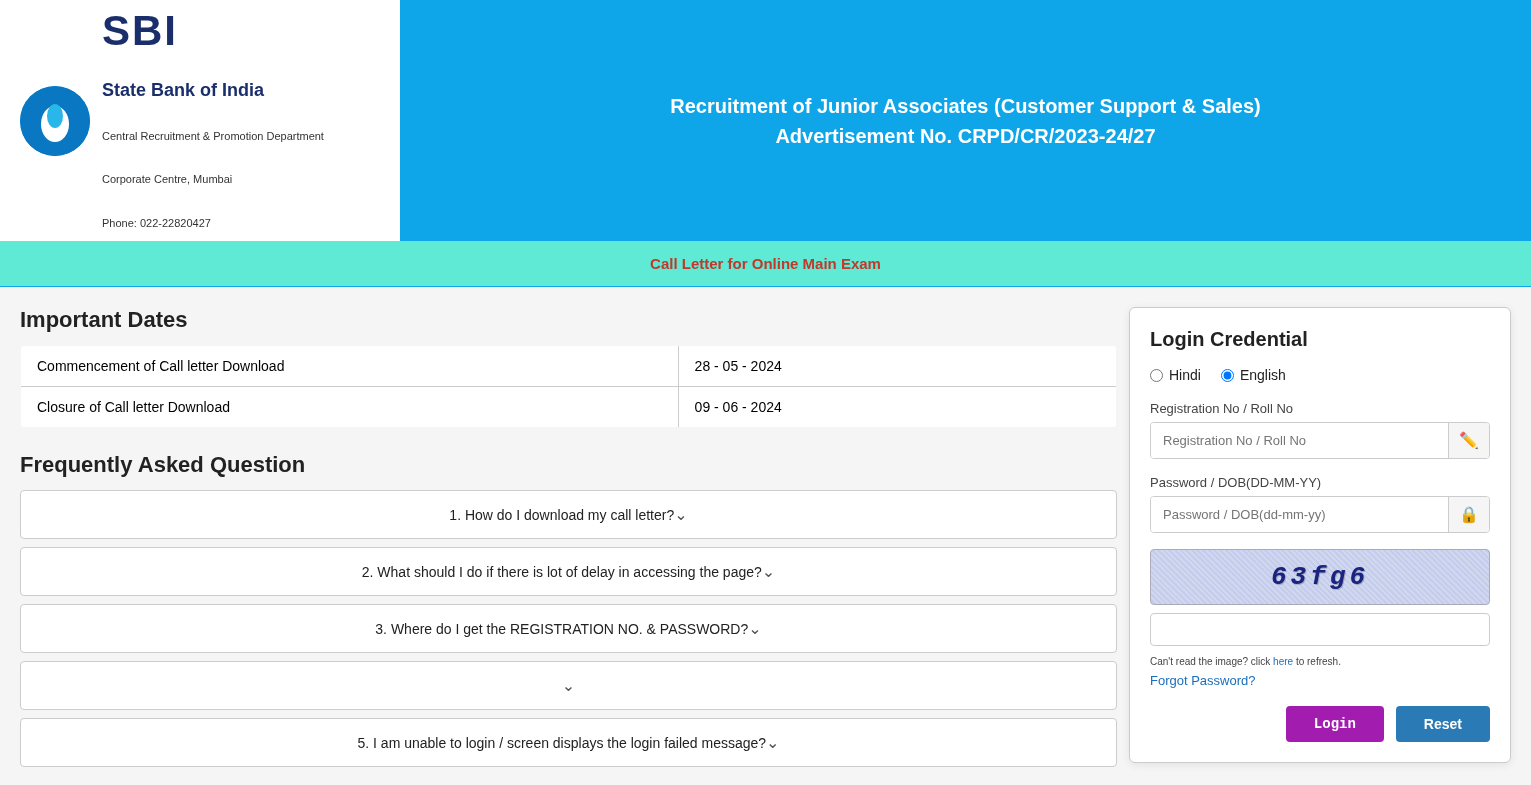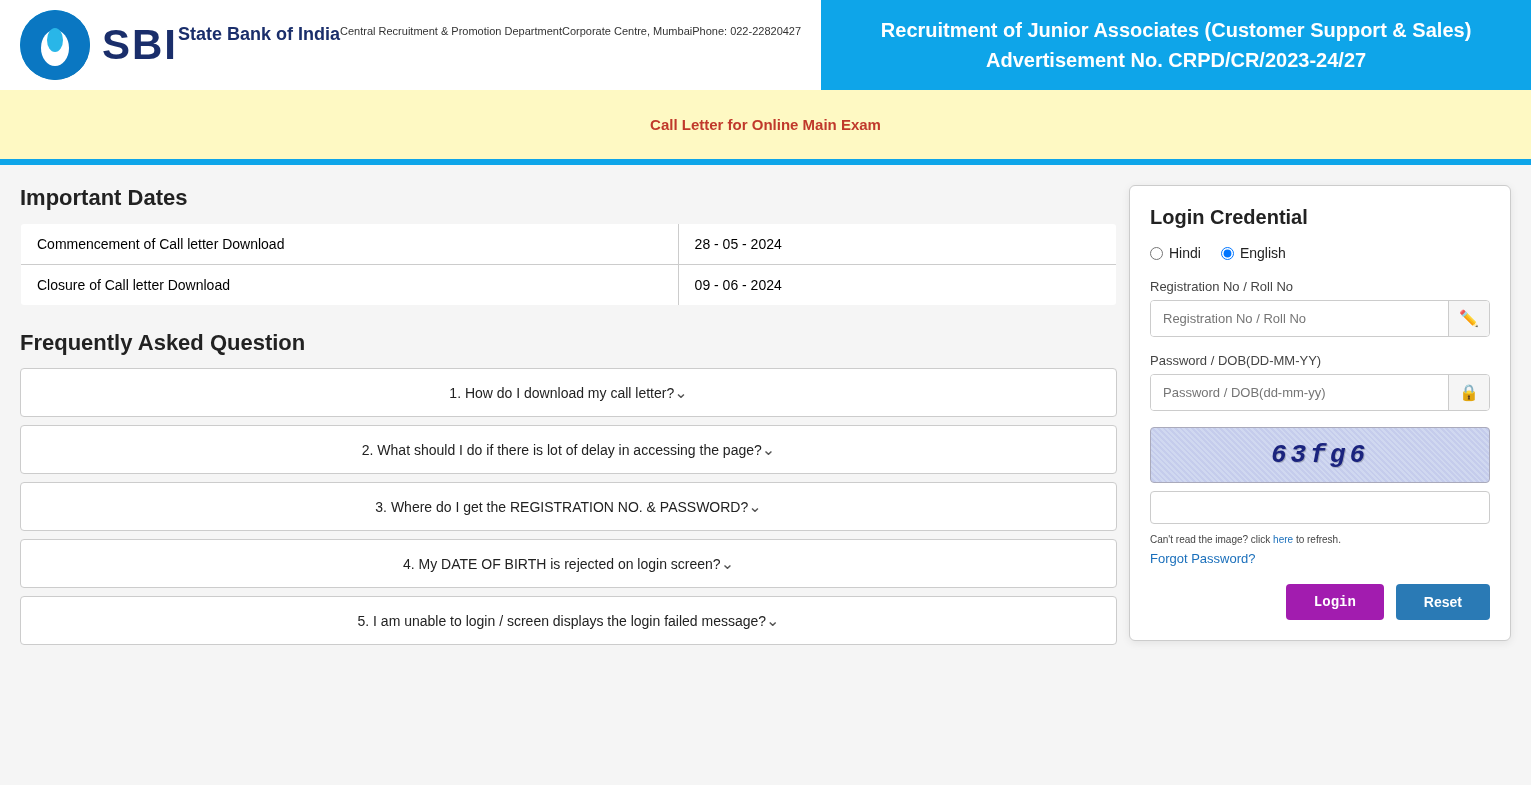--- a/index.html
+++ b/index.html
@@ -23,46 +23,46 @@
       width: 70px;
       height: 70px;
       border-radius: 50%;
       background: linear-gradient(135deg, #0ea5e9, #005f9e);
       display: flex;
       align-items: center;
       justify-content: center;
       position: relative;
       overflow: hidden;
     }
-    .sbi-text-block { display: flex; flex-direction: row; justify-content: center; }
+    .sbi-text-block { display: flex; flex-direction: column; justify-content: center; gap: 28px; }
     .sbi-abbr { font-size: 42px; font-weight: 900; color: #1a2e6b; line-height: 1; letter-spacing: 2px; }
     .sbi-name { font-size: 18px; font-weight: 700; color: #1a2e6b; }
     .sbi-sub { font-size: 11px; color: #333; line-height: 1.4; }
     .header-title {
       flex: 1;
       display: flex;
       align-items: center;
       justify-content: center;
       text-align: center;
       color: #fff;
       font-size: 20px;
       font-weight: 600;
       line-height: 1.5;
       padding: 10px;
     }
 
     
     .sub-header {
-      background: #fef9c3;
+      background: #5eead4;
       text-align: center;
-      padding: 26px;
+      padding: 14px;
       font-weight: 700;
       color: #c0392b;
       font-size: 15px;
-      border-bottom: 6px solid #0ea5e9;
+      border-bottom: 1px solid #0ea5e9;
     }
 
     
     .main-layout {
       display: flex;
       gap: 0;
       padding: 20px;
       max-width: 1531px;
       align-items: flex-start;
     }
@@ -320,21 +320,20 @@
     </div>
         <div class="faq-item">
       <span class="faq-question">2. What should I do if there is lot of delay in accessing the page?</span>
       <span class="faq-chevron">⌄</span>
     </div>
         <div class="faq-item">
       <span class="faq-question">3. Where do I get the REGISTRATION NO. &amp; PASSWORD?</span>
       <span class="faq-chevron">⌄</span>
     </div>
         <div class="faq-item">
-      <span class="faq-question">4. My DATE OF BIRTH is rejected on login screen?</span>
       <span class="faq-chevron">⌄</span>
     </div>
         <div class="faq-item">
       <span class="faq-question">5. I am unable to login / screen displays the login failed message?</span>
       <span class="faq-chevron">⌄</span>
     </div>
       </div>
 
   </div>
 

